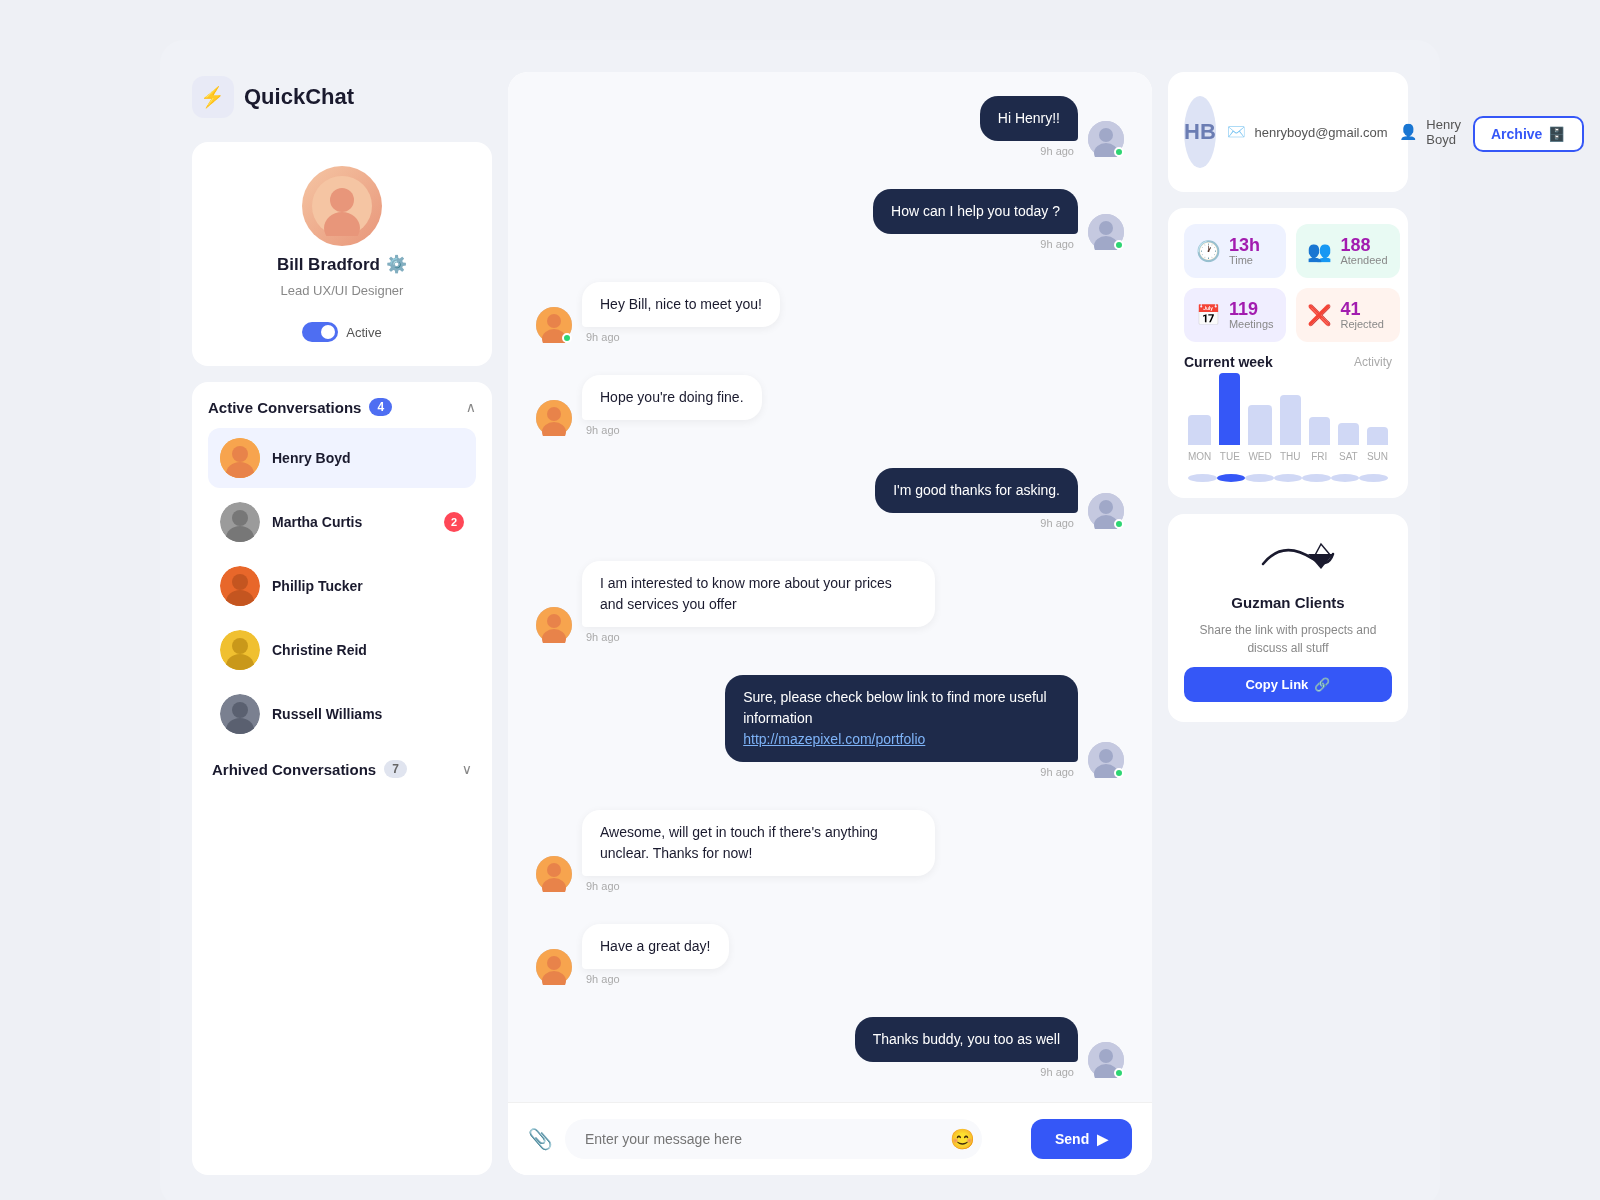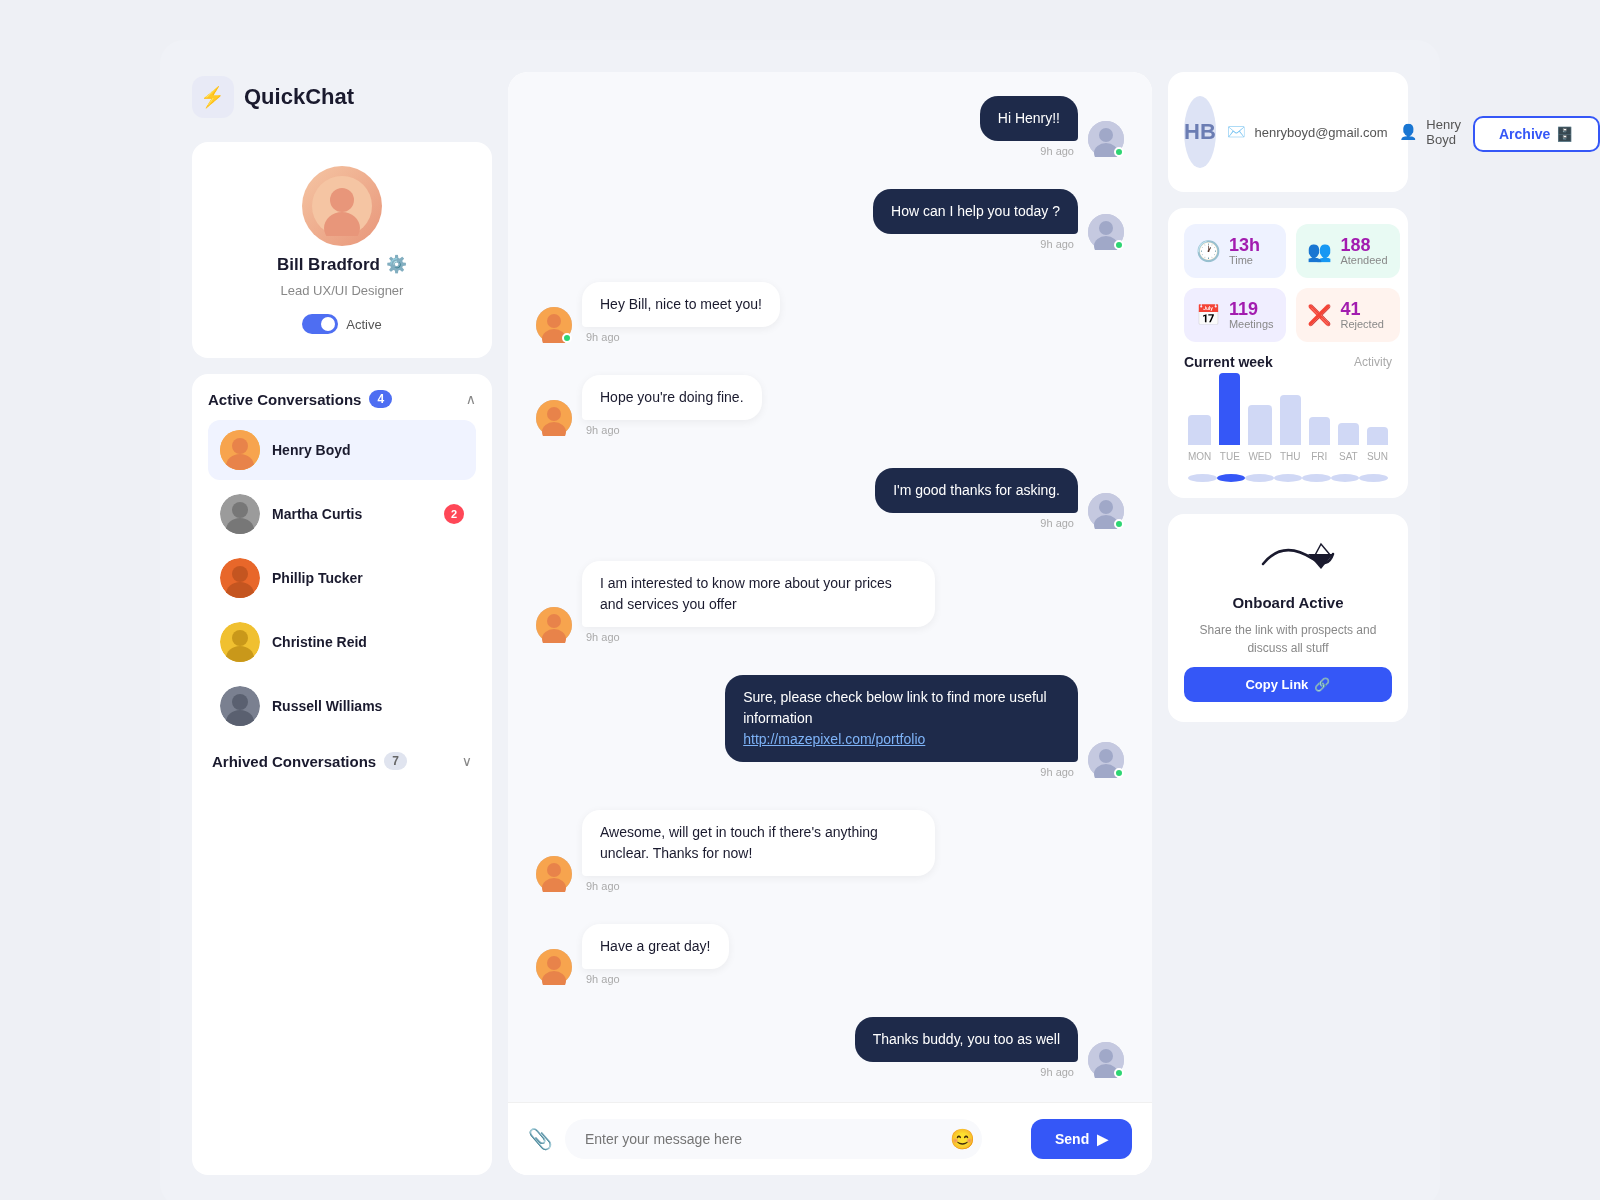--- a/index.html
+++ b/index.html
@@ -81,21 +81,21 @@
       gap: 6px;
     }
     .profile-role {
       font-size: 13px;
       color: #888;
     }
     .active-toggle {
       display: flex;
       align-items: center;
       gap: 8px;
-      margin-top: 8px;
+      margin-top: 16px;
     }
     .toggle-switch {
       width: 36px;
       height: 20px;
       background: #4e6ef2;
       border-radius: 10px;
       position: relative;
     }
     .toggle-switch::after {
       content: '';
@@ -367,21 +367,21 @@
     }
     .info-icon {
       font-size: 15px;
       color: #888;
     }
     .archive-btn {
       border: 2px solid #3557f7;
       background: white;
       color: #3557f7;
       border-radius: 10px;
-      padding: 8px 24px;
+      padding: 8px 16px;
       font-size: 14px;
       font-weight: 600;
       cursor: pointer;
       display: flex;
       align-items: center;
       gap: 6px;
       margin-top: 4px;
     }
 
     
@@ -887,21 +887,21 @@
 
     <div class="onboard-card">
       <div class="plane-icon">
         <svg width="90" height="55" viewBox="0 0 90 55" fill="none">
 
           <path d="M10 30 Q30 5 60 25 Q75 35 80 20" stroke="#1a1a2e" stroke-width="2.5" fill="none" stroke-linecap="round"></path>
           <path d="M55 20 L80 20 L68 35 Z" fill="#1a1a2e"></path>
           <path d="M60 25 L68 10 L78 22" stroke="#1a1a2e" stroke-width="1.5" fill="none"></path>
         </svg>
       </div>
-      <div class="onboard-title">Onboard Active</div>
+      <div class="onboard-title">Guzman Clients</div>
       <div class="onboard-desc">Share the link with prospects and discuss all stuff</div>
       <button class="copy-link-btn">
         <span>Copy Link</span>
         <span>🔗</span>
       </button>
     </div>
 
   </div>
 </div>
 

